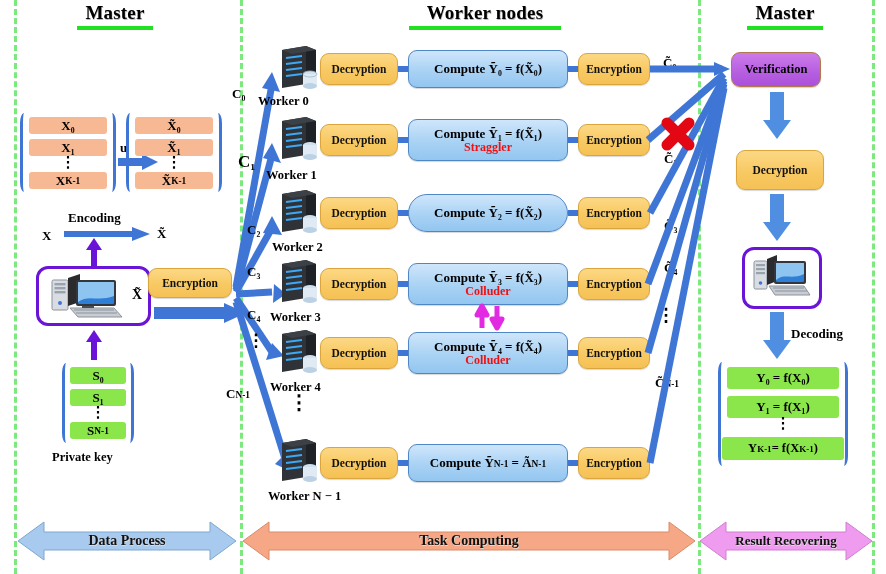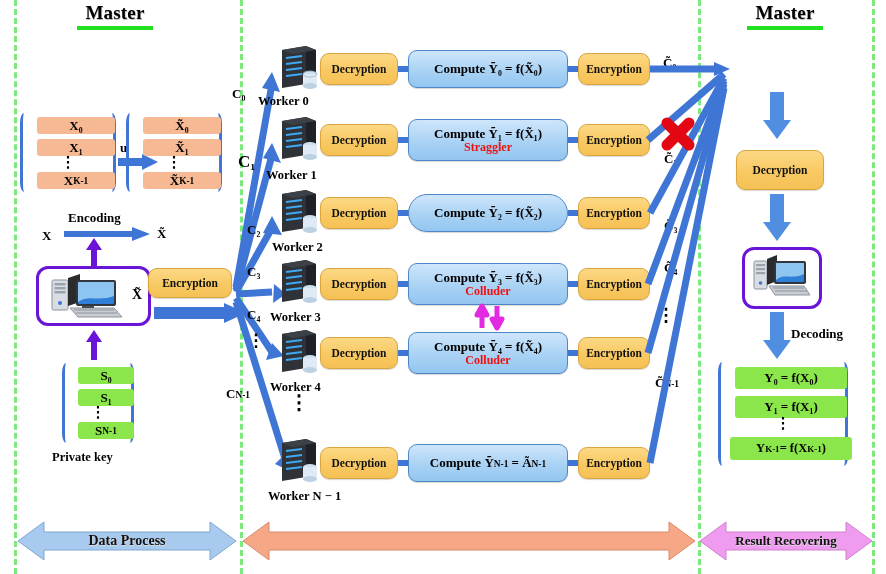--- a/index.html
+++ b/index.html
@@ -35,21 +35,21 @@
   .lbl-red{color:#f01010;font-size:12px;font-weight:bold;line-height:1;margin-top:1px;}
 
   
   .wcap{position:absolute;font-size:12.5px;font-weight:bold;white-space:nowrap;}
 
   
   .matrix{position:absolute;box-sizing:border-box;
           border-left:3px solid #3f76d6;border-right:3px solid #3f76d6;
           border-radius:4px/10px;}
   .mcell{position:absolute;box-sizing:border-box;display:flex;align-items:center;
-         justify-content:center;font-weight:bold;font-size:13px;border-radius:3px;margin-left:8px;}
+         justify-content:center;font-weight:bold;font-size:13px;border-radius:3px;}
   .mcell.peach{background:#f7b894;}
   .mcell.green{background:#8ae64a;}
   .vdots{position:absolute;text-align:center;font-size:15px;font-weight:bold;
          letter-spacing:0;line-height:.62;}
 
   
   .t{position:absolute;font-weight:bold;white-space:nowrap;}
 
   
   .pcframe{position:absolute;box-sizing:border-box;border:3px solid #6a14d8;
@@ -69,20 +69,24 @@
 <div id="stage">
 
   <div class="vdash" style="left:14px;"></div>
   <div class="vdash" style="left:240px;"></div>
   <div class="vdash" style="left:698px;"></div>
   <div class="vdash" style="left:872px;"></div>
 
   <div class="abs sec-title" style="left:40px;top:2px;width:150px;">
     <span class="tx">Master</span>
     <span class="rule" style="width:76px;"></span>
+  </div>
+  <div class="abs sec-title" style="left:390px;top:2px;width:190px;">
+    <span class="tx">Worker nodes</span>
+    <span class="rule" style="width:152px;"></span>
   </div>
   <div class="abs sec-title" style="left:705px;top:2px;width:160px;">
     <span class="tx">Master</span>
     <span class="rule" style="width:76px;"></span>
   </div>
 
   <div class="matrix" style="left:20px;top:113px;width:96px;height:79px;"></div>
   <div class="mcell peach" style="left:29px;top:117px;width:78px;height:17px;">X₀</div>
   <div class="mcell peach" style="left:29px;top:139px;width:78px;height:17px;">X₁</div>
   <div class="vdots" style="left:29px;top:158px;width:78px;">⋮</div>
@@ -394,20 +398,21 @@
     </g>
   </svg>
 
   <svg class="abs" style="left:658px;top:114px;" width="40" height="40">
     <g stroke="#e30613" stroke-width="11" stroke-linecap="round">
       <line x1="9" y1="9" x2="31" y2="31"></line>
       <line x1="31" y1="9" x2="9" y2="31"></line>
     </g>
   </svg>
 
+  <div class="box box-purple" style="left:731px;top:52px;width:90px;height:35px;">Verification</div>
   <svg class="abs" style="left:762px;top:92px;" width="30" height="48">
     <path d="M15,0 L15,30" stroke="#4f8ee0" stroke-width="14"></path>
     <path d="M1,28 L15,47 L29,28 Z" fill="#4f8ee0"></path>
   </svg>
   <div class="box box-amber" style="left:736px;top:150px;width:88px;height:40px;">Decryption</div>
   <svg class="abs" style="left:762px;top:194px;" width="30" height="48">
     <path d="M15,0 L15,30" stroke="#4f8ee0" stroke-width="14"></path>
     <path d="M1,28 L15,47 L29,28 Z" fill="#4f8ee0"></path>
   </svg>
 
@@ -441,19 +446,20 @@
   <div class="mcell green" style="left:722px;top:437px;width:122px;height:23px;font-size:12.5px;">Y<span class="sub">K-1</span> = f(X<span class="sub">K-1</span>)</div>
 
   <svg class="abs" style="left:18px;top:518px;" width="218" height="46">
     <path d="M0,23 L26,4 L26,14 L192,14 L192,4 L218,23 L192,42 L192,32 L26,32 L26,42 Z" fill="#a8caef" stroke="#7fa7d0" stroke-width="1"></path>
   </svg>
   <div class="banner" style="left:18px;top:518px;width:218px;height:46px;">Data Process</div>
 
   <svg class="abs" style="left:243px;top:518px;" width="452" height="46">
     <path d="M0,23 L26,4 L26,14 L426,14 L426,4 L452,23 L426,42 L426,32 L26,32 L26,42 Z" fill="#f6a886" stroke="#d98a69" stroke-width="1"></path>
   </svg>
+  <div class="banner" style="left:243px;top:518px;width:452px;height:46px;">Task Computing</div>
 
   <svg class="abs" style="left:700px;top:518px;" width="172" height="46">
     <path d="M0,23 L26,4 L26,14 L146,14 L146,4 L172,23 L146,42 L146,32 L26,32 L26,42 Z" fill="#ef9bef" stroke="#cf7fcf" stroke-width="1"></path>
   </svg>
   <div class="banner" style="left:700px;top:518px;width:172px;height:46px;font-size:13px;">Result Recovering</div>
 
 </div>
 
 </body></html>

